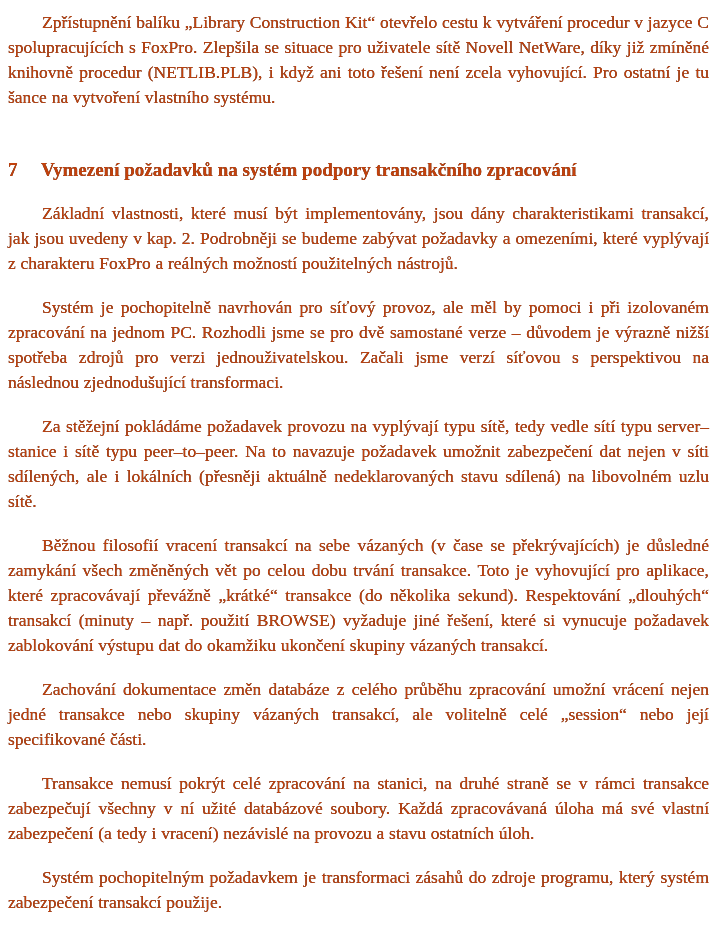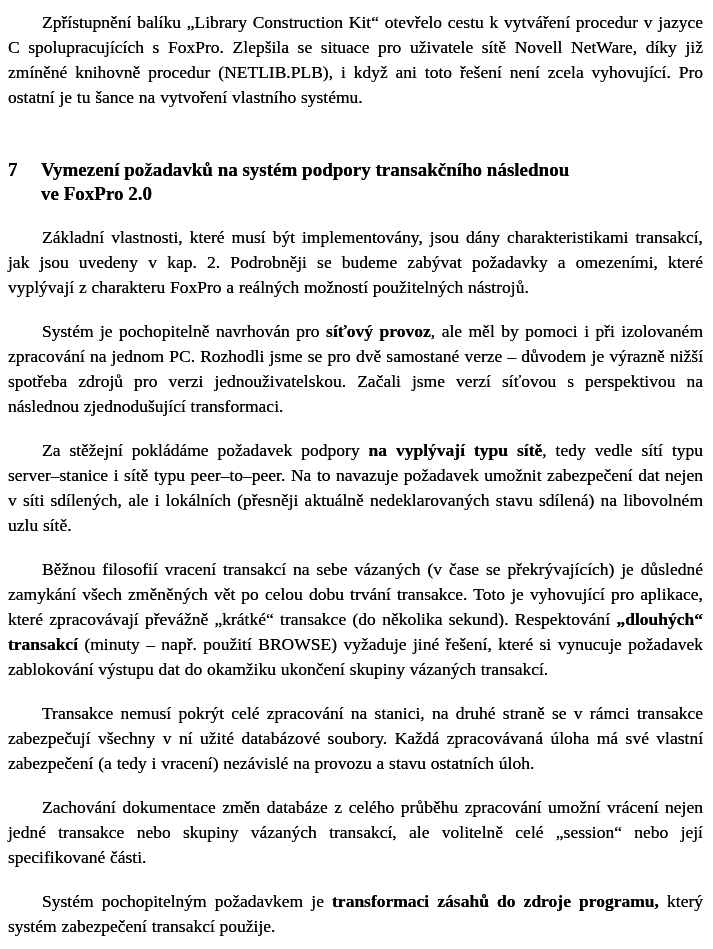--- a/index.html
+++ b/index.html
@@ -5,59 +5,58 @@
   * { box-sizing: border-box; }
   html, body { margin: 0; padding: 0; }
   body {
     width: 713px; height: 949px;
     background: #f7f7f5;
     overflow: hidden;
   }
   .page {
     width: 713px; height: 949px;
     background: #ffffff;
-    color: #000000;
+    color: #c2410c;
     font-family: "Liberation Serif", "DejaVu Serif", serif;
-    padding: 10px 10px 0 8px;
+    padding: 10px 4px 0 8px;
     text-shadow: 0 0 0.45px rgba(0,0,0,0.85); 
   }
   .para {
     margin: 19px 0 0 0;
     font-size: 17.5px;
     line-height: 25px;
     text-align: justify;
     text-indent: 34px;
     word-spacing: 0.4px;
   }
   .para:first-child { margin-top: 0; }
-  .seg.bold { font-weight: bold; }
+  .seg.bold { font-weight: normal; }
   .heading {
     display: flex;
     margin: 48px 0 6px 0;
     font-size: 19px;
     line-height: 24px;
     font-weight: bold;
   }
   .hnum { flex: none; width: 33px; }
   .hline { display: block; }
 </style>
 </head>
 <body>
 
 <div class="page">
   <div>
       <p class="para"><span class="seg">Zpřístupnění balíku „Library Construction Kit“ otevřelo cestu k vytváření procedur v jazyce C spolupracujících s FoxPro. Zlepšila se situace pro uživatele sítě Novell NetWare, díky již zmíněné knihovně procedur (NETLIB.PLB), i když ani toto řešení není zcela vyhovující. Pro ostatní je tu šance na vytvoření vlastního systému.</span></p>
       <h2 class="heading">
         <span class="hnum">7</span>
         <span>
-          <span class="hline">Vymezení požadavků na systém podpory transakčního následnou</span>
-          <span class="hline">ve FoxPro 2.0</span>
+          <span class="hline">Vymezení požadavků na systém podpory transakčního zpracování</span>
         </span>
       </h2>
       <p class="para"><span class="seg">Základní vlastnosti, které musí být implementovány, jsou dány charakteristikami transakcí, jak jsou uvedeny v kap. 2. Podrobněji se budeme zabývat požadavky a omezeními, které vyplývají z charakteru FoxPro a reálných možností použitelných nástrojů.</span></p>
       <p class="para"><span class="seg">Systém je pochopitelně navrhován pro </span><span class="seg bold">síťový provoz</span><span class="seg">, ale měl by pomoci i při izolovaném zpracování na jednom PC. Rozhodli jsme se pro dvě samostané verze – důvodem je výrazně nižší spotřeba zdrojů pro verzi jednouživatelskou. Začali jsme verzí síťovou s perspektivou na následnou zjednodušující transformaci.</span></p>
-      <p class="para"><span class="seg">Za stěžejní pokládáme požadavek podpory </span><span class="seg bold">na vyplývají typu sítě</span><span class="seg">, tedy vedle sítí typu server–stanice i sítě typu peer–to–peer. Na to navazuje požadavek umožnit zabezpečení dat nejen v síti sdílených, ale i lokálních (přesněji aktuálně nedeklarovaných stavu sdílená) na libovolném uzlu sítě.</span></p>
+      <p class="para"><span class="seg">Za stěžejní pokládáme požadavek provozu </span><span class="seg bold">na vyplývají typu sítě</span><span class="seg">, tedy vedle sítí typu server–stanice i sítě typu peer–to–peer. Na to navazuje požadavek umožnit zabezpečení dat nejen v síti sdílených, ale i lokálních (přesněji aktuálně nedeklarovaných stavu sdílená) na libovolném uzlu sítě.</span></p>
       <p class="para"><span class="seg">Běžnou filosofií vracení transakcí na sebe vázaných (v čase se překrývajících) je důsledné zamykání všech změněných vět po celou dobu trvání transakce. Toto je vyhovující pro aplikace, které zpracovávají převážně „krátké“ transakce (do několika sekund). Respektování </span><span class="seg bold">„dlouhých“ transakcí</span><span class="seg"> (minuty – např. použití BROWSE) vyžaduje jiné řešení, které si vynucuje požadavek zablokování výstupu dat do okamžiku ukončení skupiny vázaných transakcí.</span></p>
+      <p class="para"><span class="seg">Zachování dokumentace změn databáze z celého průběhu zpracování umožní vrácení nejen jedné transakce nebo skupiny vázaných transakcí, ale volitelně celé „session“ nebo její specifikované části.</span></p>
       <p class="para"><span class="seg">Transakce nemusí pokrýt celé zpracování na stanici, na druhé straně se v rámci transakce zabezpečují všechny v ní užité databázové soubory. Každá zpracovávaná úloha má své vlastní zabezpečení (a tedy i vracení) nezávislé na provozu a stavu ostatních úloh.</span></p>
-      <p class="para"><span class="seg">Zachování dokumentace změn databáze z celého průběhu zpracování umožní vrácení nejen jedné transakce nebo skupiny vázaných transakcí, ale volitelně celé „session“ nebo její specifikované části.</span></p>
       <p class="para"><span class="seg">Systém pochopitelným požadavkem je </span><span class="seg bold">transformaci zásahů do zdroje programu,</span><span class="seg"> který systém zabezpečení transakcí použije.</span></p>
     </div>
 </div>
 
 </body></html>

